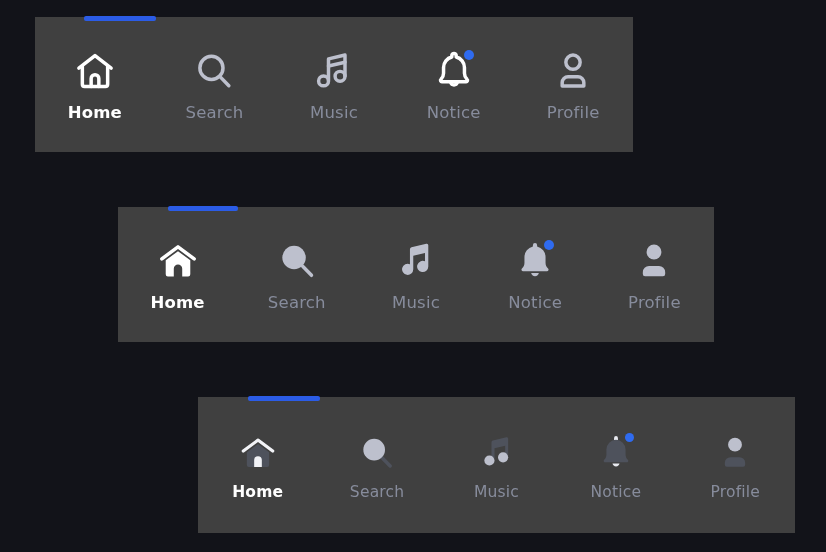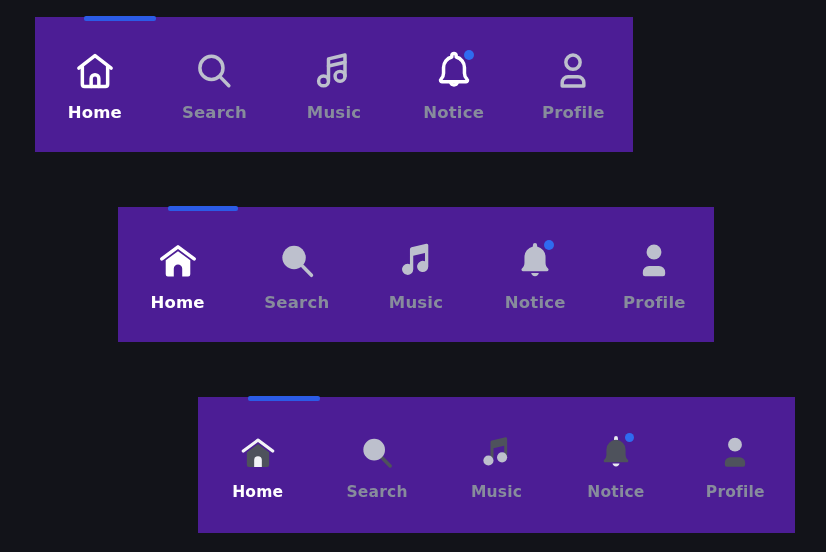--- a/index.html
+++ b/index.html
@@ -10,24 +10,24 @@
   body {
     width: 826px;
     height: 552px;
     position: relative;
     overflow: hidden;
     font-family: "DejaVu Sans", sans-serif;
     -webkit-font-smoothing: antialiased;
   }
   .navbar {
     position: absolute;
-    background: #4c1d95;
+    background: #404040;
     display: flex;
     align-items: center;
-    justify-content: flex-end;
+    justify-content: center;
     box-sizing: border-box;
   }
   .indicator {
     position: absolute;
     height: 5px;
     border-radius: 2px;
     background: #2b5ce6;
     top: -1px;
   }
   .nav-item {
@@ -55,21 +55,21 @@
     margin-top: 10px;
     letter-spacing: 0.2px;
     white-space: nowrap;
   }
   .nav-label.active {
     color: #ffffff;
     font-weight: 700;
   }
   .nav-label.inactive {
     color: #878c9c;
-    font-weight: 700;
+    font-weight: 400;
   }
 
   
   #bar-outline {
     left: 35px;  top: 17px;
     width: 598px; height: 135px;
   }
   #bar-outline .indicator { left: 49px; width: 72px; }
   #bar-outline .nav-label { font-size: 16.5px; }
   #bar-outline .icon-wrap { width: 44px; height: 44px; margin-top: 2px;}

